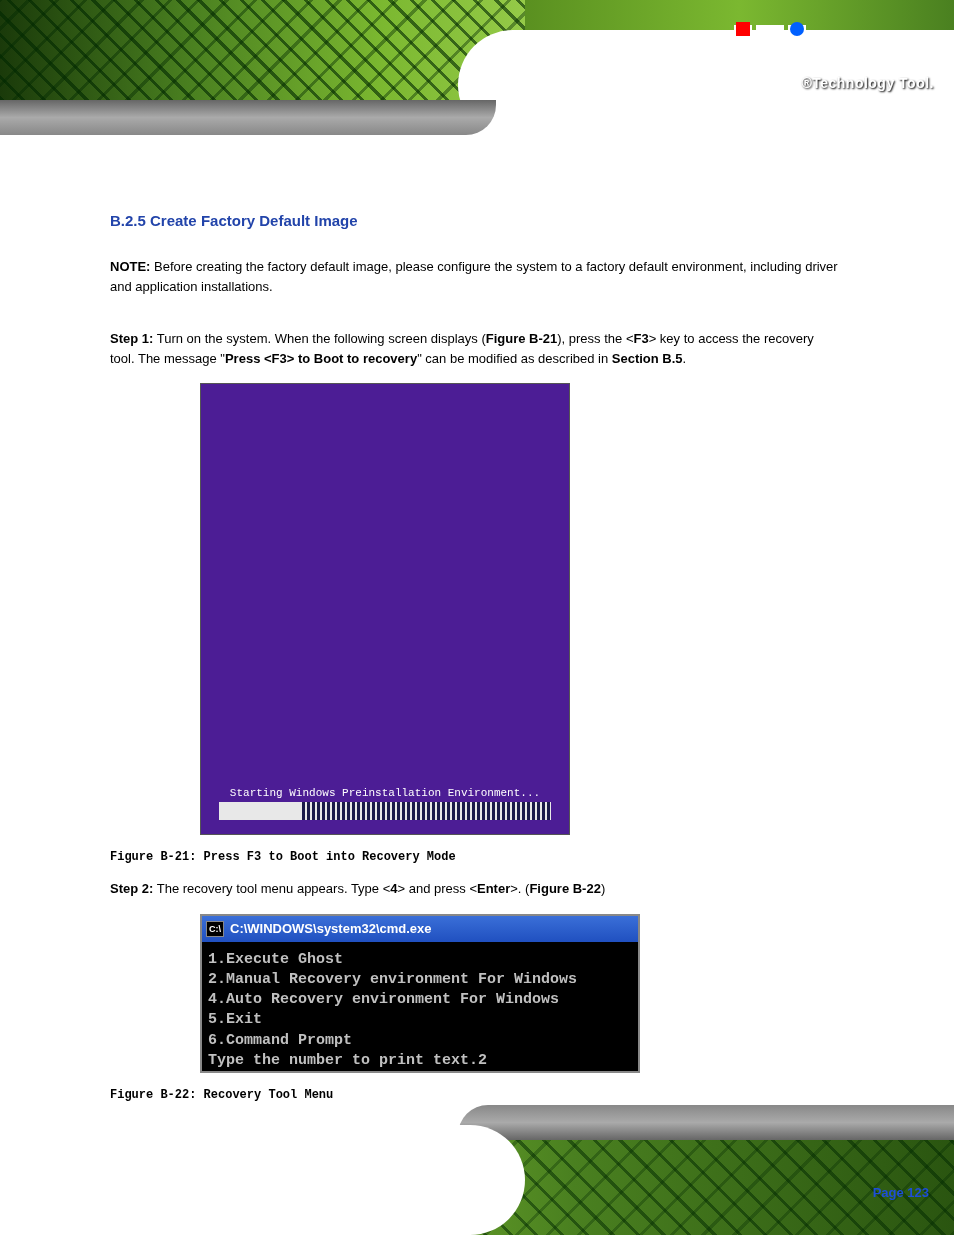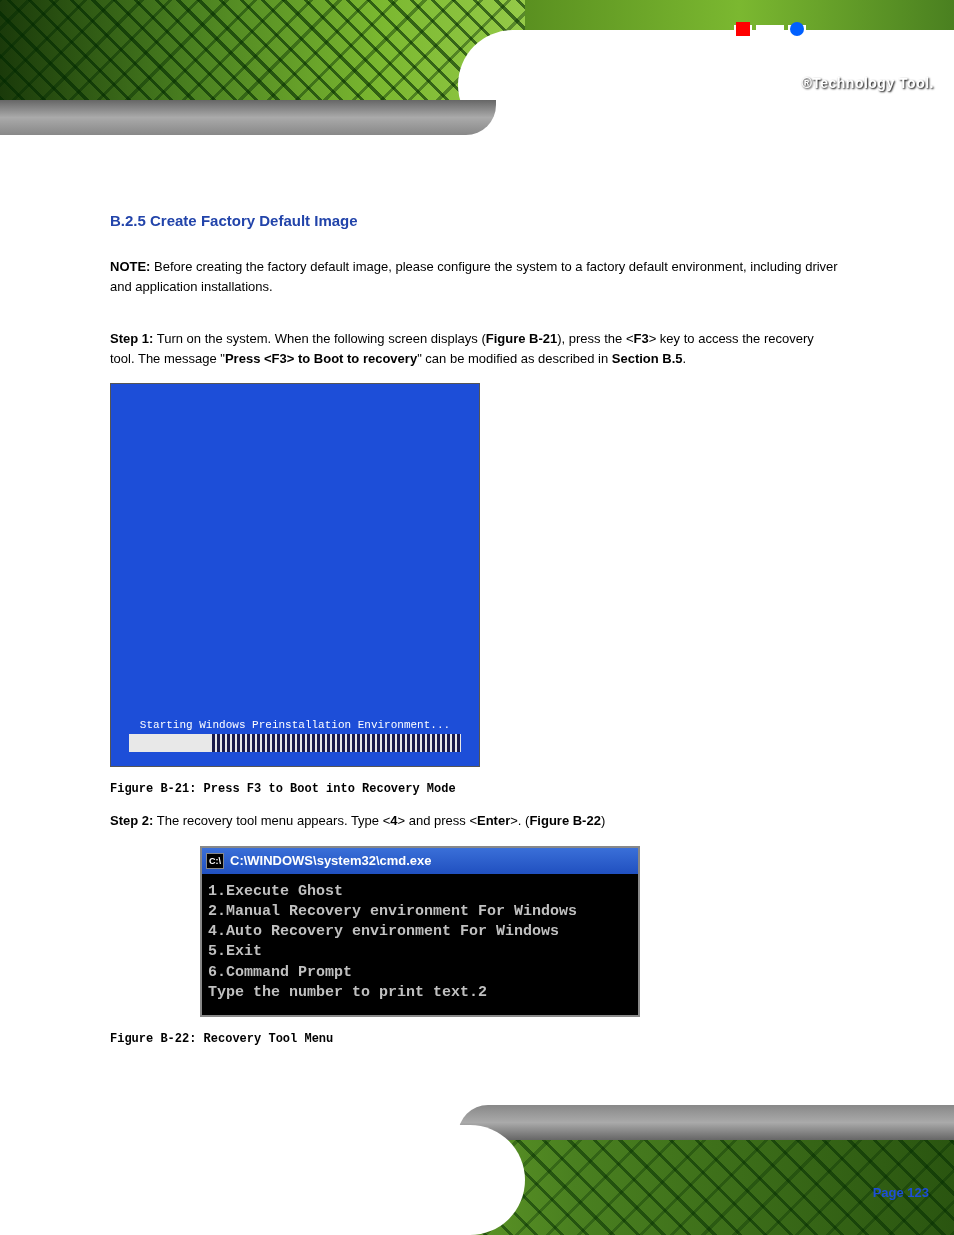--- a/index.html
+++ b/index.html
@@ -142,24 +142,25 @@
       margin-bottom: 15px;
       line-height: 1.5;
     }
     .body-text strong {
       font-weight: bold;
     }
     .step-label {
       font-weight: bold;
     }
     .figure-1 {
+      margin-left: 90px;
       margin-top: 10px;
       width: 370px;
-      height: 384px;
-      background: #1d4ed8;
+      height: 452px;
+      background: #4c1d95;
       position: relative;
       border: 1px solid #555;
     }
     .winpe-text {
       position: absolute;
       bottom: 35px;
       width: 100%;
       text-align: center;
       color: #fff;
       font-size: 11px;
@@ -211,21 +212,21 @@
       height: 16px;
       background: #000;
       border: 1px solid #888;
       display: inline-flex;
       align-items: center;
       justify-content: center;
       font-size: 9px;
       color: #fff;
     }
     .cmd-body {
-      padding: 8px 6px 12px 6px;
+      padding: 8px 6px 0 6px;
       color: #c0c0c0;
       font-family: 'Courier New', monospace;
       font-size: 15px;
       font-weight: bold;
       line-height: 1.35;
     }
     .bottom-banner {
       position: absolute;
       bottom: 0;
       left: 0;

